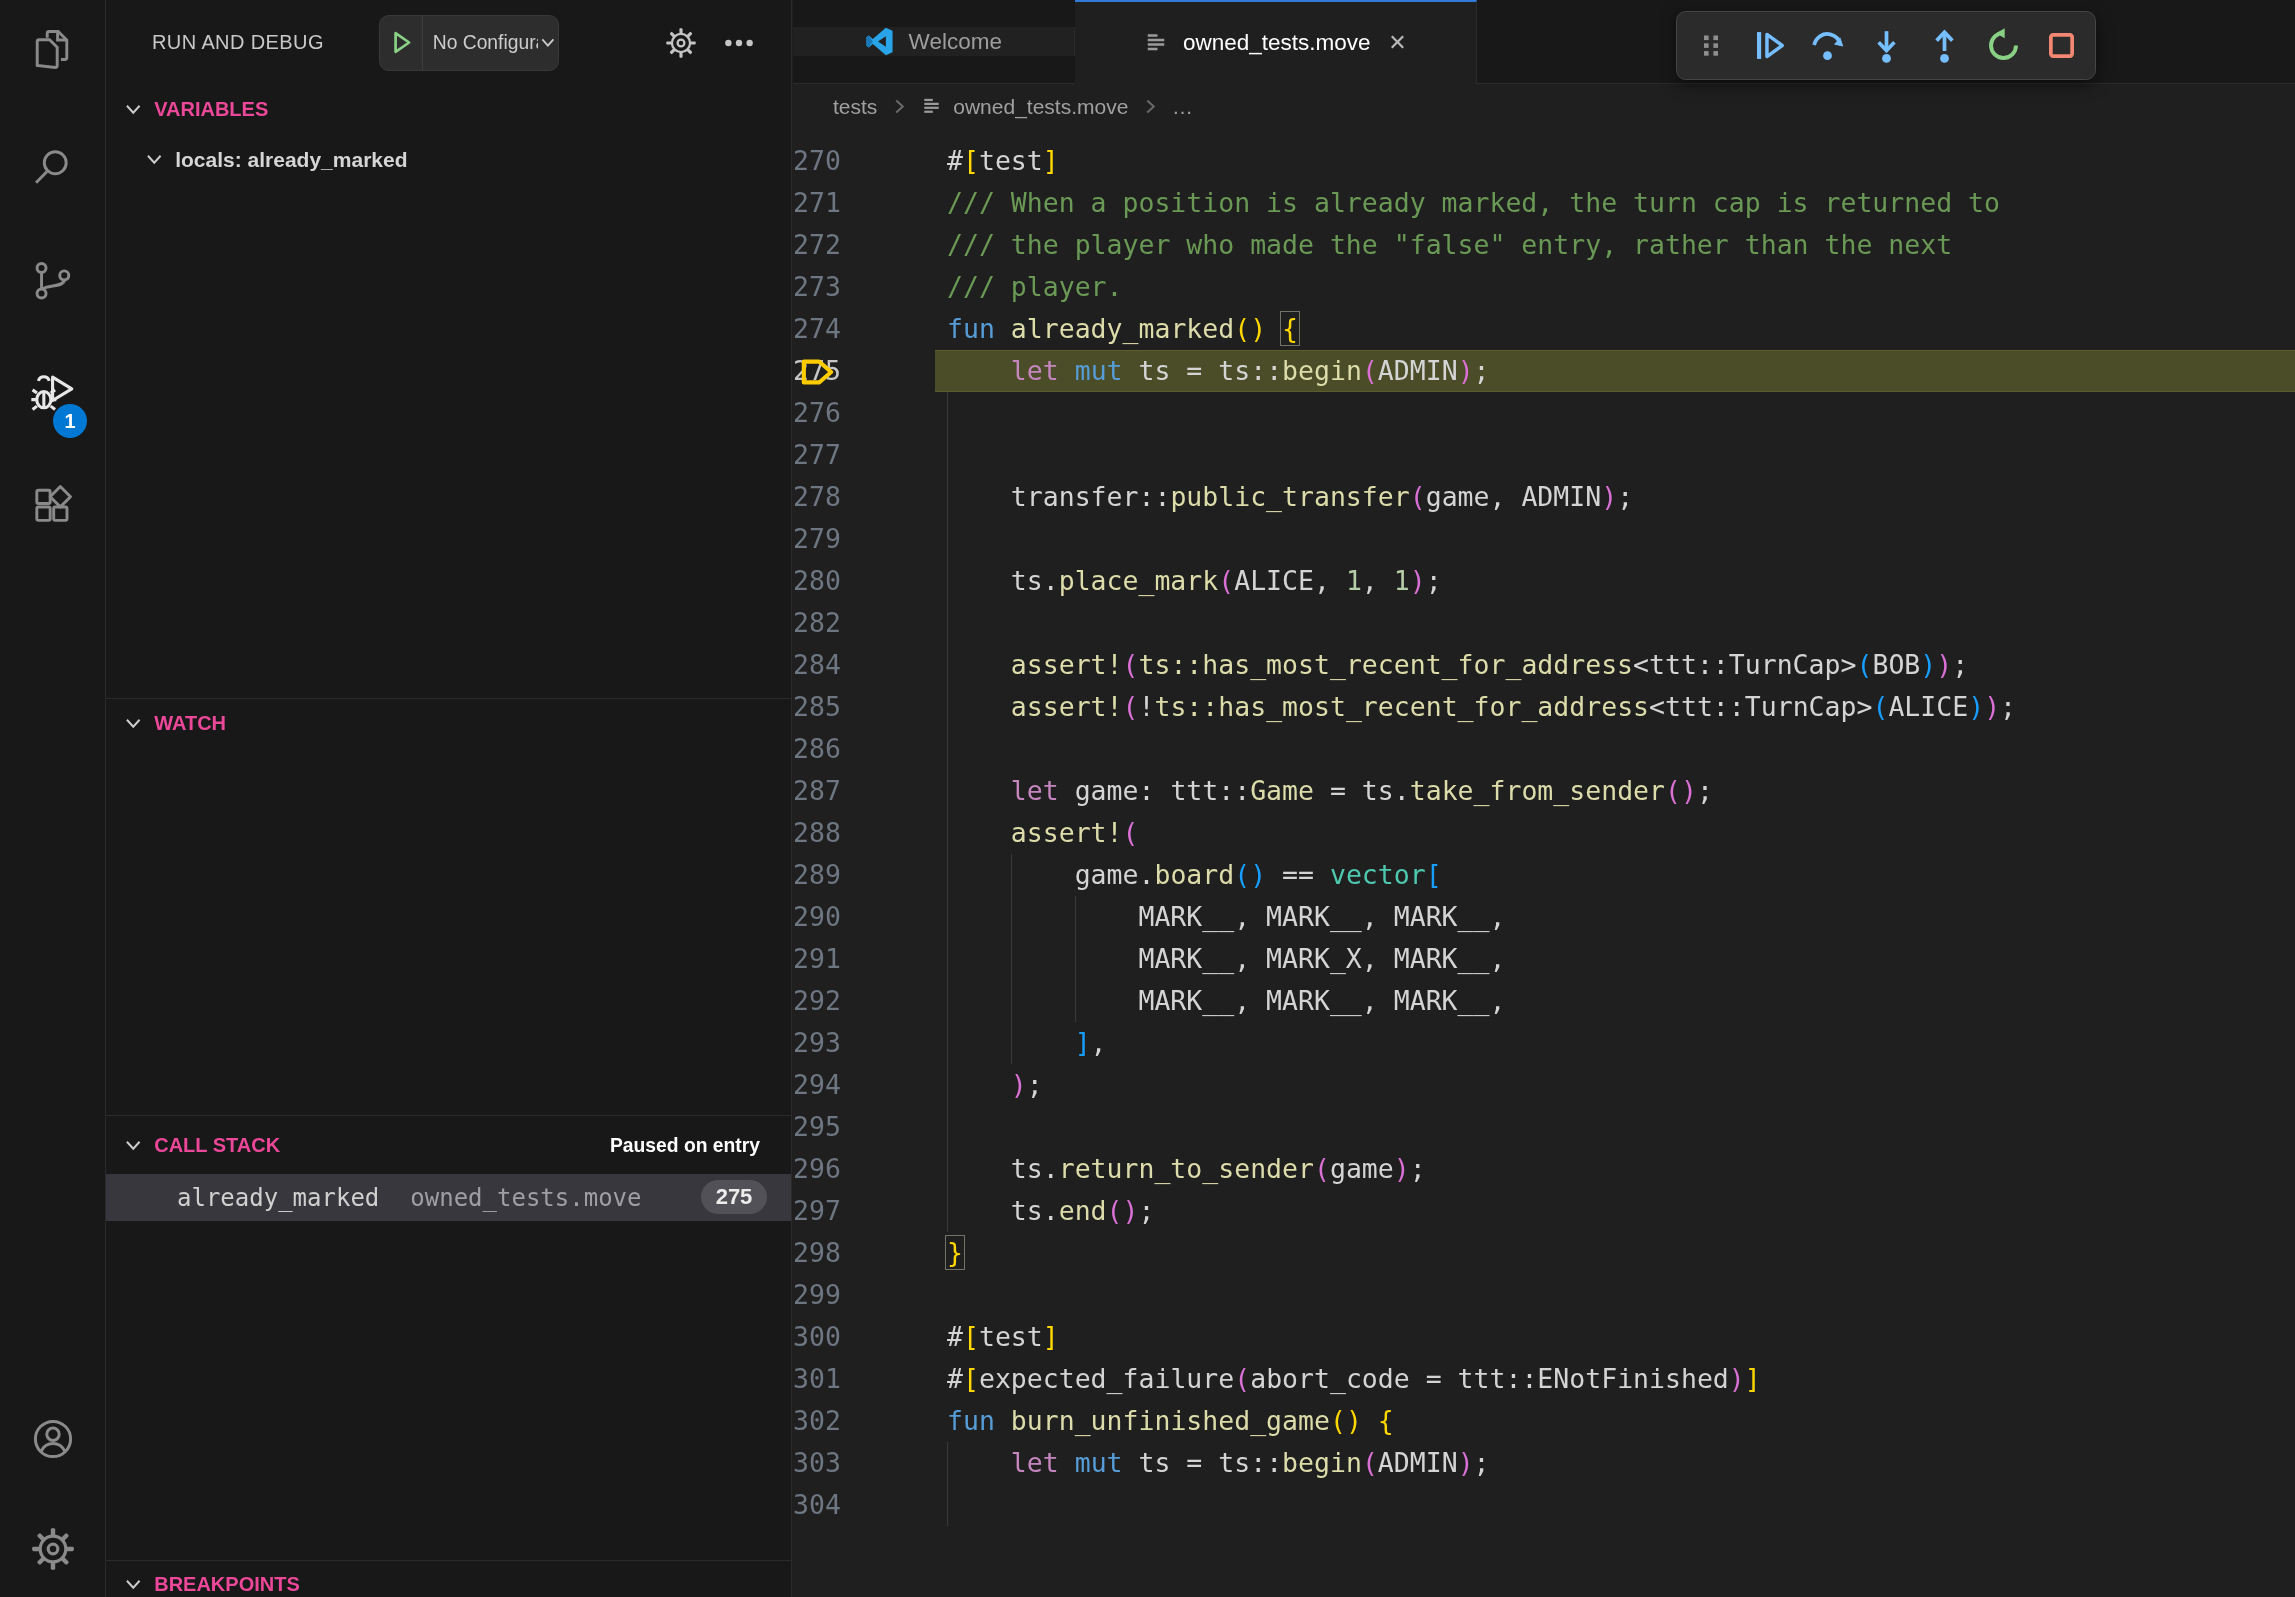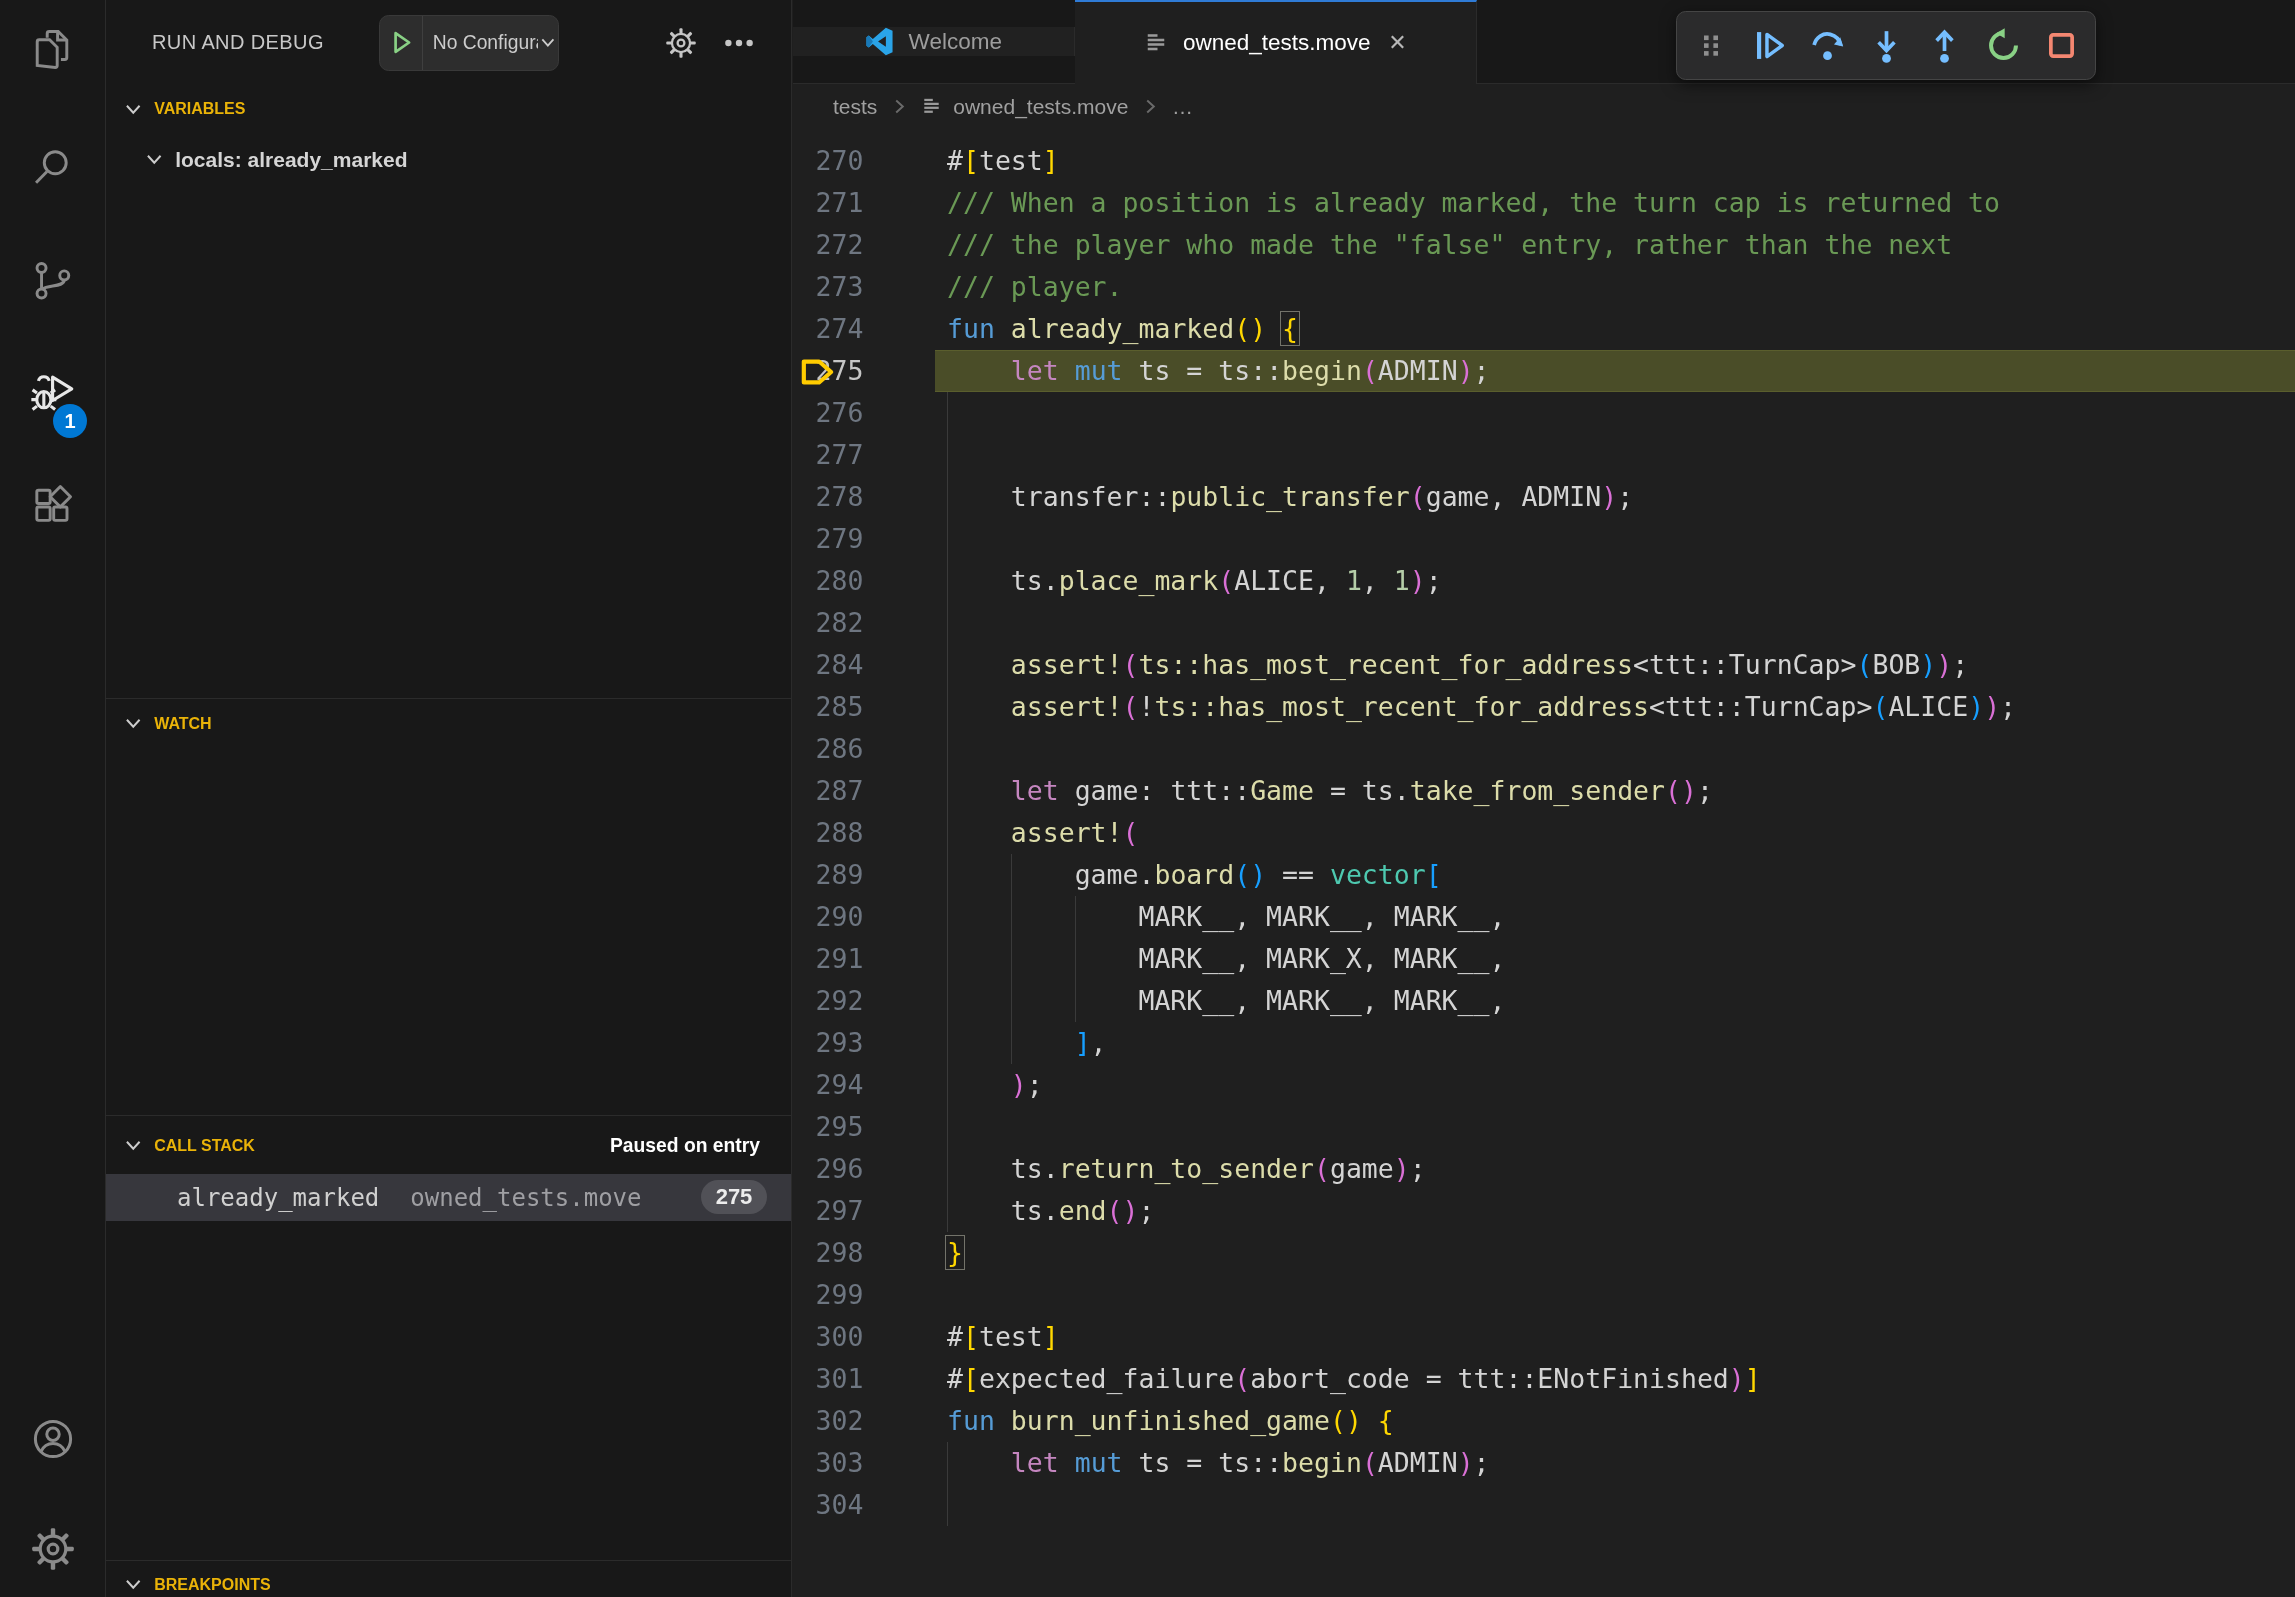--- a/index.html
+++ b/index.html
@@ -25,21 +25,21 @@
     background:#2d2d2d; border:0.8px solid #393939; border-radius:9.7px;
     display:flex; align-items:center; }
   .config-btn .play { width:45px; display:flex; justify-content:center; }
   .config-btn .cfg-div { width:0.8px; align-self:stretch; background:#3f3f3f; }
   .config-btn .cfg-label { width:122px; overflow:hidden; white-space:nowrap;
     color:#cccccc; font-size:19.3px; padding-left:9.7px; }
   .icon-btn { position:absolute; top:17.7px; width:50px; height:50px; display:flex;
     align-items:center; justify-content:center; border-radius:8px; }
   .sec-head { position:absolute; left:0; right:0; display:flex; align-items:center;
     gap:9.7px; padding-left:16px; color:#cccccc; }
-  .sec-head .lbl { font-size:16px; font-weight:bold; color:#eab308; }
+  .sec-head .lbl { font-size:20px; font-weight:bold; color:#ec4899; }
   .sec-div { border-top:0.8px solid #2b2b2b; }
   .paused { margin-left:auto; padding-right:31px; font-size:19.3px; font-weight:bold; color:#ffffff; }
   .stack-row { position:absolute; left:0; right:0; top:1174px; height:47px; background:#37373d;
     display:flex; align-items:center; font-family:"DejaVu Sans Mono", monospace; }
   .stack-fn { margin-left:71px; font-size:24px; color:#d0d0d0; }
   .stack-file { margin-left:31px; font-size:24px; color:#9f9fa3; }
   .stack-badge { position:absolute; right:24px; top:6.4px; min-width:66px; height:34px;
     border-radius:17px; background:#515157; color:#ececec; font-size:22px; font-weight:bold;
     display:flex; align-items:center; justify-content:center; padding:0 11.3px;
     font-family:"Liberation Sans", sans-serif; }
@@ -60,21 +60,21 @@
     background:#2b2b2c; border:0.8px solid #454545; border-radius:9.7px;
     display:flex; align-items:center; justify-content:space-evenly;
     box-shadow:0 4.8px 14.5px rgba(0,0,0,.5); z-index:6; }
   .dt-btn { width:50px; height:56px; display:flex; align-items:center; justify-content:center;
     border-radius:6.4px; }
 
   
   #code-lines { position:absolute; left:0; right:0; top:140px; }
   .crow { position:relative; height:42px; font-family:"DejaVu Sans Mono", monospace;
     font-size:26.5px; line-height:42px; }
-  .ln { position:absolute; left:0; top:0; width:93px; text-align:center; color:#6e7681; z-index:2; }
+  .ln { position:absolute; left:0; top:0; width:93px; text-align:left; color:#6e7681; z-index:2; }
   .cur .ln { color:#c6c6c6; }
   .ctext { position:absolute; left:154px; top:0; white-space:pre; z-index:2; }
   .guide { position:absolute; top:0; bottom:0; width:0.8px; background:#3a3a3a; z-index:1; }
   .hl-band { position:absolute; left:142px; right:0; top:0; bottom:0; background:#4a4d28;
     border-top:1.6px solid #5a5e2d; border-bottom:1.6px solid #5a5e2d; z-index:0; }
   .frame-marker { position:absolute; left:6.4px; top:5.6px; z-index:3; }
 
   .tk-w { color:#d4d4d4; } .tk-c { color:#6a9955; } .tk-kb { color:#569cd6; }
   .tk-kp { color:#c586c0; } .tk-fn { color:#dcdcaa; } .tk-ty { color:#4ec9b0; }
   .tk-nu { color:#b5cea8; } .tk-b1 { color:#ffd700; } .tk-b2 { color:#da70d6; }

